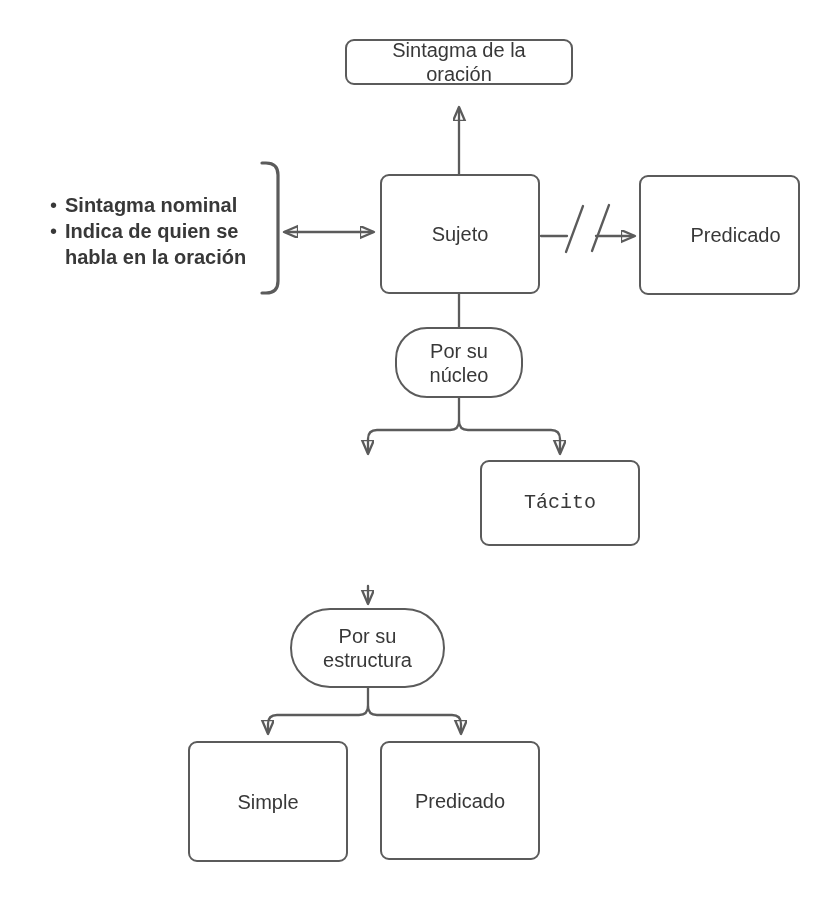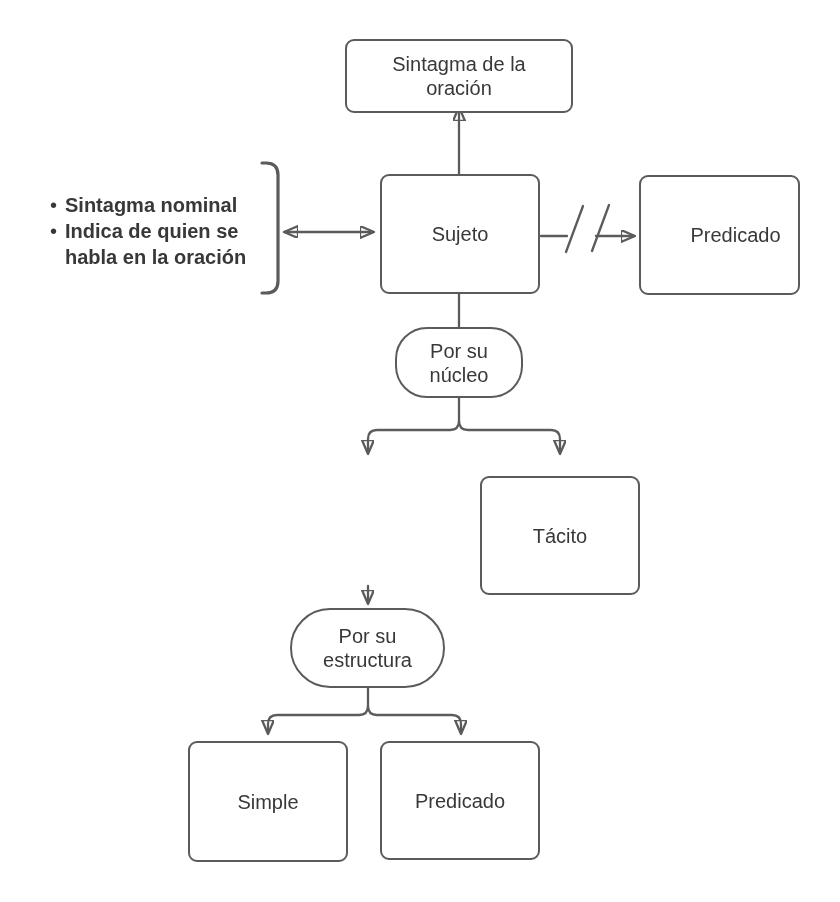--- a/index.html
+++ b/index.html
@@ -81,38 +81,38 @@
 
     <path d="M459,398 L459,421 Q459,430 450,430 L377,430 Q368,430 368,439 L368,453" marker-end="url(#arrow)"></path>
     <path d="M459,421 Q459,430 468,430 L551,430 Q560,430 560,439 L560,453" marker-end="url(#arrow)"></path>
 
     <path d="M368,586 L368,603" marker-end="url(#arrow)"></path>
 
     <path d="M368,688 L368,706 Q368,715 359,715 L277,715 Q268,715 268,724 L268,733" marker-end="url(#arrow)"></path>
     <path d="M368,706 Q368,715 377,715 L452,715 Q461,715 461,724 L461,733" marker-end="url(#arrow)"></path>
   </svg>
 
-  <div class="node" style="left:345px;top:39px;width:228px;height:74px;">
+  <div class="node" style="left:345px;top:39px;width:228px;height:46px;">
     <span class="lbl" style="max-width:160px;">Sintagma de la oración</span>
   </div>
 
   <div class="node" style="left:380px;top:174px;width:160px;height:120px;">
     <span class="lbl">Sujeto</span>
   </div>
 
   <div class="node" style="left:639px;top:175px;width:161px;height:120px;padding-left:32px;">
     <span class="lbl">Predicado</span>
   </div>
 
   <div class="node pill-sm" style="left:395px;top:327px;width:128px;height:71px;">
     <span class="lbl" style="max-width:72px;">Por su núcleo</span>
   </div>
 
 
-  <div class="node" style="left:480px;top:476px;width:160px;height:119px;">
+  <div class="node" style="left:480px;top:460px;width:160px;height:86px;font-family:Liberation Mono, monospace;">
     <span class="lbl">Tácito</span>
   </div>
 
   <div class="node pill-lg" style="left:290px;top:608px;width:155px;height:80px;">
     <span class="lbl" style="max-width:104px;">Por su estructura</span>
   </div>
 
   <div class="node" style="left:188px;top:741px;width:160px;height:121px;text-align:right;">
     <span class="lbl">Simple</span>
   </div>

